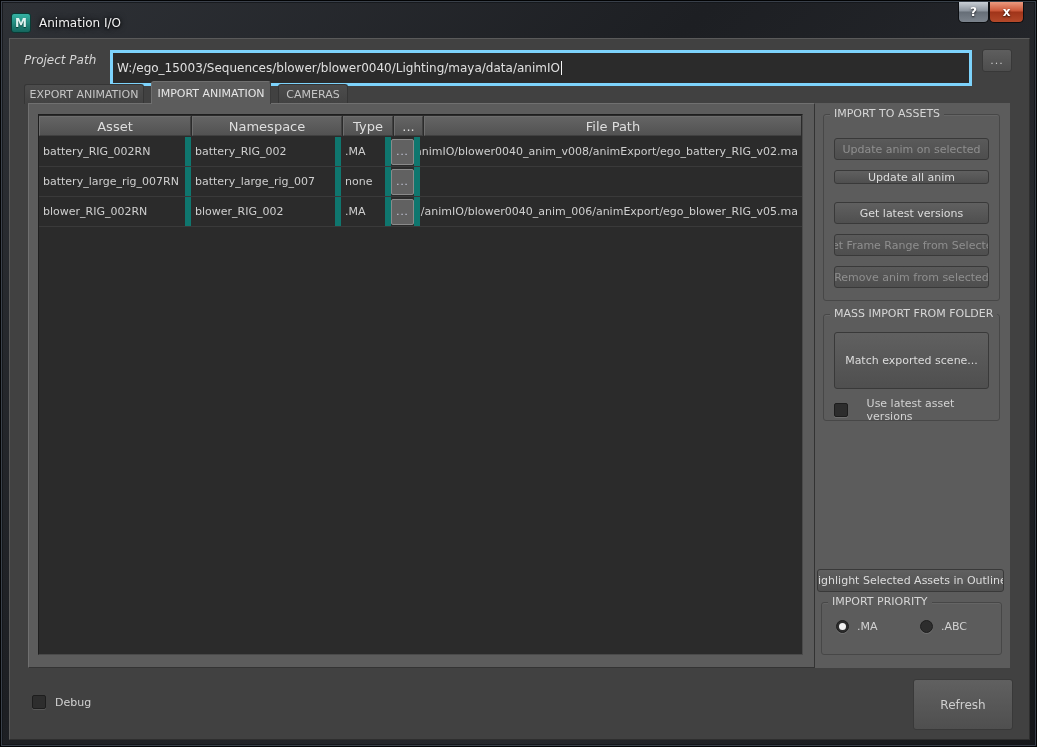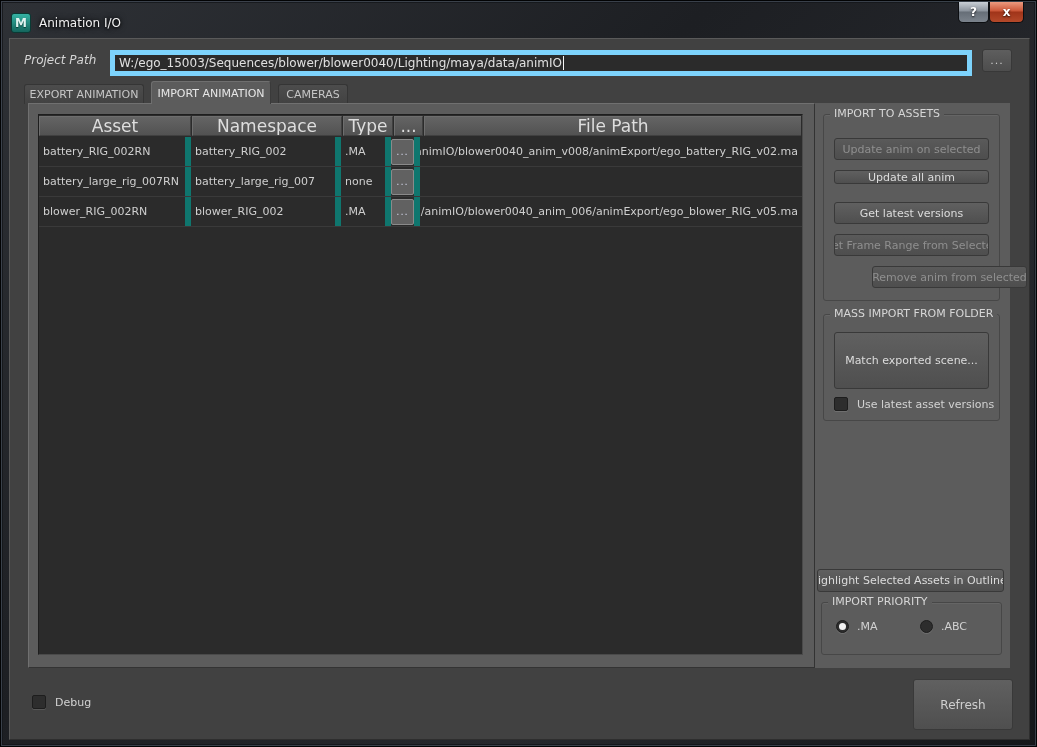--- a/index.html
+++ b/index.html
@@ -60,23 +60,23 @@
     position:absolute; left:8px; top:37px; width:1021px; height:702px;
     background:#414141;
     border:1px solid #5a5a5a;
     border-bottom-color:#2e2e2e; border-right-color:#2e2e2e;
   }
 
   
   .pp-label { position:absolute; left:14px; top:14px; color:#d6d6d6;font-style:italic; }
   .pp-input {
     position:absolute; left:100px; top:11px; width:862px; height:21px;
-    background:#2b2b2b; border:5px solid #7dd3fc;
+    background:#2b2b2b; border:3px solid #7dd3fc;
     color:#e0e0e0; display:flex; align-items:center;
-    padding:8px 4px; white-space:nowrap; overflow:hidden;
+    padding:15px 4px; white-space:nowrap; overflow:hidden;
   }
   .caret { display:inline-block; width:1px; height:14px; background:#f5f5f5; margin-left:1px; }
   .browse-btn {
     position:absolute; left:972px; top:10px; width:30px; height:23px;
     background:linear-gradient(180deg,#5e5e5e,#4d4d4d);
     border:1px solid #383838; border-radius:3px;
     color:#c9c9c9; display:flex; align-items:center; justify-content:center;
     font-size:11px; letter-spacing:1px;
   }
 
@@ -116,21 +116,21 @@
     background:#2b2b2b;
     border:1px solid; border-color:#1e1e1e #4a4a4a #4a4a4a #1e1e1e;
     overflow:hidden;
   }
   .thead { display:flex; height:22px; background:#2b2b2b; }
   .th {
     background:linear-gradient(180deg,#646464,#525252);
     border:1px solid #404040; border-left-color:#6e6e6e; border-top-color:#6e6e6e;
     margin:1px 1px 1px 0;
     display:flex; align-items:center; justify-content:center;
-    color:#dedede; font-size:17px; overflow:hidden; white-space:nowrap;
+    color:#dedede; font-size:13px; overflow:hidden; white-space:nowrap;
   }
   .trow { display:flex; height:30px; border-bottom:1px solid #3a3a3a; }
   .td {
     border-right:6px solid #0f766e;
     display:flex; align-items:center;
     padding:0 4px; color:#cfcfcf; font-size:11px;
     overflow:hidden; white-space:nowrap;
   }
   .c-asset { width:152px; } .c-ns { width:150px; } .c-type { width:50px; }
   .c-dots { width:29px; justify-content:center; padding:0; }
@@ -164,29 +164,29 @@
     border:1px solid #393939; border-radius:3px;
     color:#dcdcdc; font-size:11px;
     display:flex; align-items:center; justify-content:center;
     white-space:nowrap; overflow:hidden;
   }
   .btn.disabled { color:#8f8f8f; background:linear-gradient(180deg,#5a5a5a,#4e4e4e); }
   .b1 { left:10px; top:23px;  width:155px; height:22px; }
   .b2 { left:10px; top:55px;  width:155px; height:14px; }
   .b3 { left:10px; top:87px;  width:155px; height:22px; }
   .b4 { left:10px; top:119px; width:155px; height:22px; }
-  .b5 { left:10px; top:151px; width:155px; height:22px;margin-left:38px; }
+  .b5 { left:10px; top:151px; width:155px; height:22px; }
   .b-match { left:10px; top:17px; width:155px; height:57px; }
   .b-highlight { position:absolute; left:2px; top:466px; width:187px; height:23px; }
   .b-refresh {
     position:absolute; left:903px; top:640px; width:100px; height:51px;
     font-size:12px; color:#cfcfcf;
   }
 
-  .checkrow { position:absolute; display:flex; align-items:center; gap:9px; }
+  .checkrow { position:absolute; display:flex; align-items:center; gap:19px; }
   .mass-check { left:10px; top:82px; }
   .debug-check { position:absolute; left:22px; top:656px; display:flex; align-items:center; gap:9px; }
   .checkbox {
     width:14px; height:14px; background:#2d2d2d;
     border:1px solid #1d1d1d; border-radius:2px;
     box-shadow:0 1px 0 rgba(255,255,255,.12);
   }
   .checklabel { color:#d2d2d2; font-size:11px; }
 
   .radiorow { position:absolute; top:17px; display:flex; align-items:center; gap:8px; }

